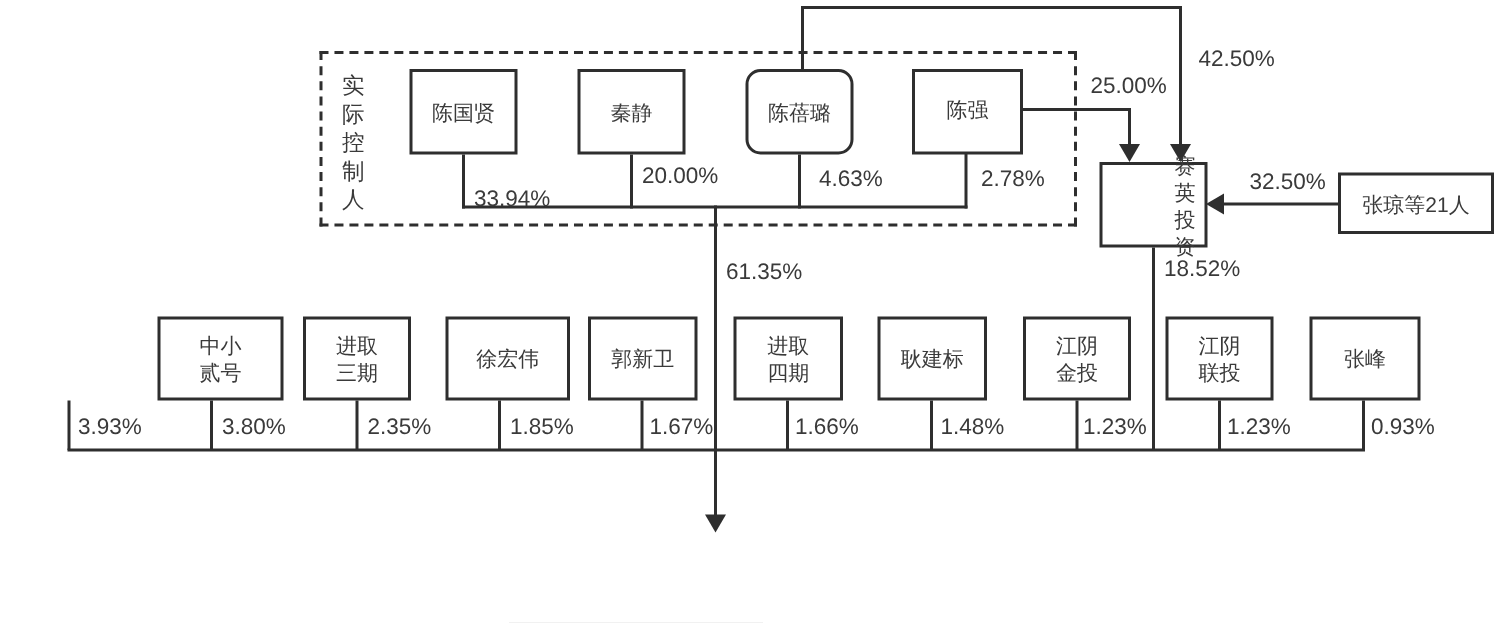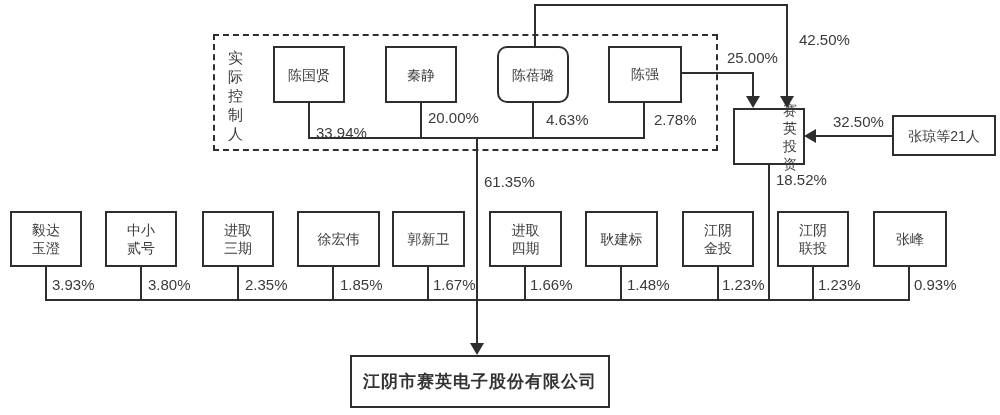--- a/index.html
+++ b/index.html
@@ -78,23 +78,21 @@
   <div class="hline" style="left:815px; top:135px; width:77px;"></div>
   <div class="arrow-left" style="left:804px; top:129px;"></div>
   <div class="pct" style="left:833px; top:113px;">32.50%</div>
 
   <div class="vline" style="left:768px; top:165px; height:135px;"></div>
   <div class="pct" style="left:776px; top:171px;">18.52%</div>
 
   <div class="vline" style="left:476px; top:137px; height:208px;"></div>
   <div class="pct" style="left:484px; top:173px;">61.35%</div>
 
-  <div class="box" style="left:10px;  top:211px; width:72px; height:56px;">毅达
-玉澄</div>
-  <div class="box" style="left:105px; top:211px; width:72px; height:56px;">中小
+  <div class="box" style="left:105px; top:211px; width:84px; height:56px;">中小
 贰号</div>
   <div class="box" style="left:202px; top:211px; width:72px; height:56px;">进取
 三期</div>
   <div class="box" style="left:297px; top:211px; width:83px; height:56px;">徐宏伟</div>
   <div class="box" style="left:392px; top:211px; width:73px; height:56px;">郭新卫</div>
   <div class="box" style="left:489px; top:211px; width:73px; height:56px;">进取
 四期</div>
   <div class="box" style="left:585px; top:211px; width:73px; height:56px;">耿建标</div>
   <div class="box" style="left:682px; top:211px; width:72px; height:56px;">江阴
 金投</div>
@@ -121,15 +119,14 @@
   <div class="pct" style="left:340px; top:276px;">1.85%</div>
   <div class="pct" style="left:433px; top:276px;">1.67%</div>
   <div class="pct" style="left:530px; top:276px;">1.66%</div>
   <div class="pct" style="left:627px; top:276px;">1.48%</div>
   <div class="pct" style="left:722px; top:276px;">1.23%</div>
   <div class="pct" style="left:818px; top:276px;">1.23%</div>
   <div class="pct" style="left:914px; top:276px;">0.93%</div>
 
   <div class="arrow-down" style="left:470px; top:343px;"></div>
 
-  <div class="box company" style="left:350px; top:355px; width:260px; height:53px;">江阴市赛英电子股份有限公司</div>
 
 </div>
 
 </body></html>

